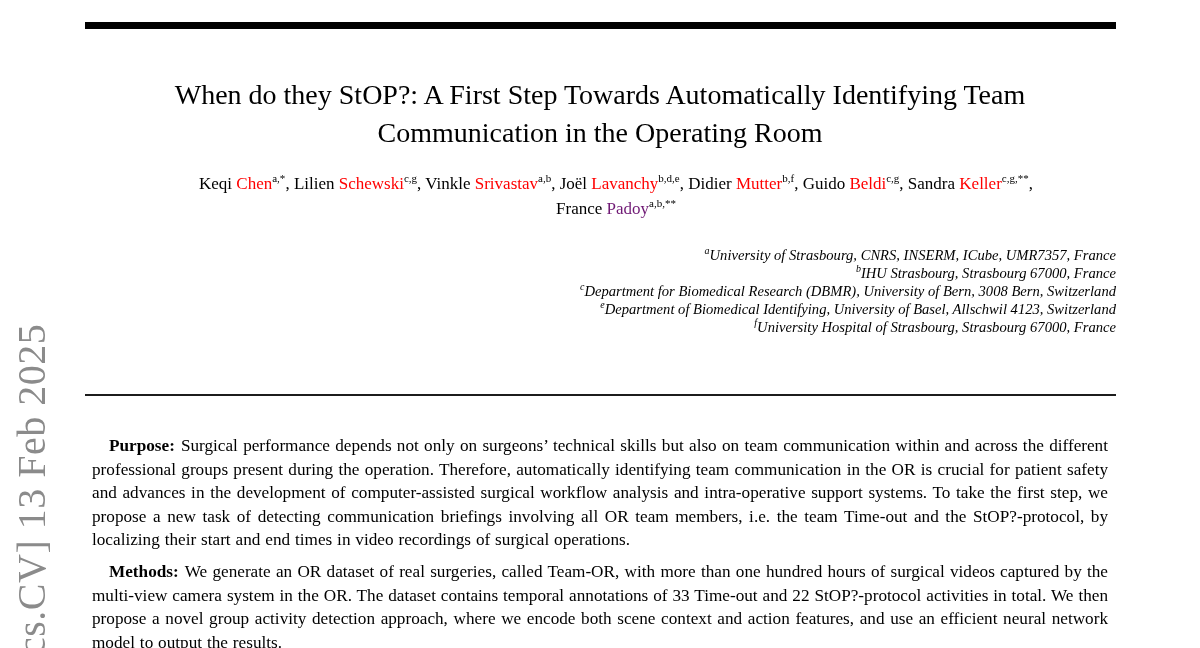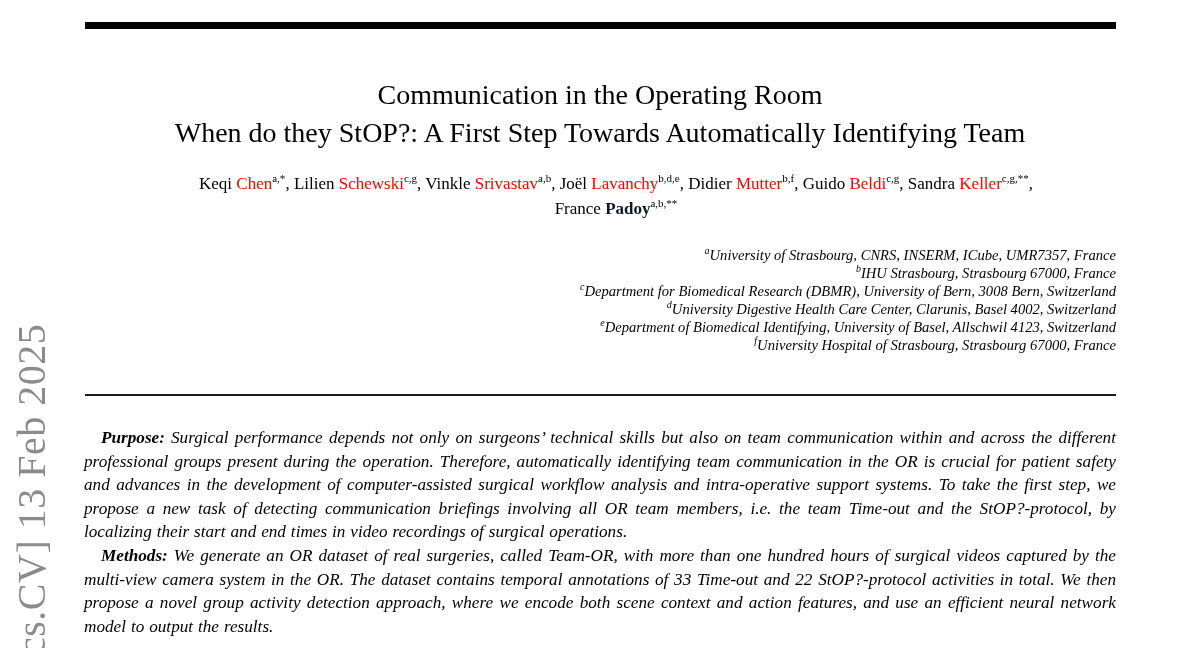--- a/index.html
+++ b/index.html
@@ -27,42 +27,41 @@
   .affils{
     position:absolute;left:84px;top:246px;width:1032px;text-align:right;
     font-style:italic;font-size:14.6px;line-height:18px;
   }
   .fsup{font-size:10px;}
   .sep{position:absolute;left:85px;top:394px;width:1031px;height:2px;}
   .abstract{
     position:absolute;left:84px;top:426px;width:1032px;
     font-size:17.2px;line-height:23.6px;text-align:justify;word-spacing:0.6px;
   }
-  .apara{margin:0;text-indent:17px;font-style:italic;}
+  .apara{margin:8px;text-indent:17px;}
   .plabel{font-weight:bold;margin-right:6px;}
 </style>
 </head>
 <body>
 
 <div class="page">
   <div class="topbar" style="background: rgb(0, 0, 0);"></div>
   <div class="stamp" style="color: rgb(139, 139, 139);">cs.CV] 13 Feb 2025</div>
   <h1 class="title">
+    <span class="tline">When do they StOP?: A First Step Towards Automatically Identifying Team</span>
     <span class="tline">Communication in the Operating Room</span>
-    <span class="tline">When do they StOP?: A First Step Towards Automatically Identifying Team</span>
   </h1>
   <div class="authors">
     <div class="aline"><span class="author"><span class="given">Keqi </span><span class="family" style="color: rgb(255, 0, 0);">Chen</span><sup class="asup">a,*</sup><span class="asep">, </span></span><span class="author"><span class="given">Lilien </span><span class="family" style="color: rgb(255, 0, 0);">Schewski</span><sup class="asup">c,g</sup><span class="asep">, </span></span><span class="author"><span class="given">Vinkle </span><span class="family" style="color: rgb(255, 0, 0);">Srivastav</span><sup class="asup">a,b</sup><span class="asep">, </span></span><span class="author"><span class="given">Joël </span><span class="family" style="color: rgb(255, 0, 0);">Lavanchy</span><sup class="asup">b,d,e</sup><span class="asep">, </span></span><span class="author"><span class="given">Didier </span><span class="family" style="color: rgb(255, 0, 0);">Mutter</span><sup class="asup">b,f</sup><span class="asep">, </span></span><span class="author"><span class="given">Guido </span><span class="family" style="color: rgb(255, 0, 0);">Beldi</span><sup class="asup">c,g</sup><span class="asep">, </span></span><span class="author"><span class="given">Sandra </span><span class="family" style="color: rgb(255, 0, 0);">Keller</span><sup class="asup">c,g,**</sup><span class="asep">,</span></span></div>
-    <div class="aline"><span class="author"><span class="given">France </span><span class="family" style="color: #0f172a; font-weight: bold;">Padoy</span><sup class="asup">a,b,**</sup><span class="asep"></span></span></div>
+    <div class="aline"><span class="author"><span class="given">France </span><span class="family" style="color: #701a75;">Padoy</span><sup class="asup">a,b,**</sup><span class="asep"></span></span></div>
   </div>
   <div class="affils">
       <div class="affil"><sup class="fsup">a</sup><span>University of Strasbourg, CNRS, INSERM, ICube, UMR7357, France</span></div>
       <div class="affil"><sup class="fsup">b</sup><span>IHU Strasbourg, Strasbourg 67000, France</span></div>
       <div class="affil"><sup class="fsup">c</sup><span>Department for Biomedical Research (DBMR), University of Bern, 3008 Bern, Switzerland</span></div>
-      <div class="affil"><sup class="fsup">d</sup><span>University Digestive Health Care Center, Clarunis, Basel 4002, Switzerland</span></div>
       <div class="affil"><sup class="fsup">e</sup><span>Department of Biomedical Identifying, University of Basel, Allschwil 4123, Switzerland</span></div>
       <div class="affil"><sup class="fsup">f</sup><span>University Hospital of Strasbourg, Strasbourg 67000, France</span></div>
     </div>
   <div class="sep" style="background: rgb(28, 28, 28);"></div>
   <div class="abstract">
       <p class="apara"><b class="plabel">Purpose:</b>Surgical performance depends not only on surgeons’ technical skills but also on team communication within and across the different professional groups present during the operation. Therefore, automatically identifying team communication in the OR is crucial for patient safety and advances in the development of computer-assisted surgical workflow analysis and intra-operative support systems. To take the first step, we propose a new task of detecting communication briefings involving all OR team members, i.e. the team Time-out and the StOP?-protocol, by localizing their start and end times in video recordings of surgical operations.</p>
       <p class="apara"><b class="plabel">Methods:</b>We generate an OR dataset of real surgeries, called Team-OR, with more than one hundred hours of surgical videos captured by the multi-view camera system in the OR. The dataset contains temporal annotations of 33 Time-out and 22 StOP?-protocol activities in total. We then propose a novel group activity detection approach, where we encode both scene context and action features, and use an efficient neural network model to output the results.</p>
     </div>
 </div>
 

